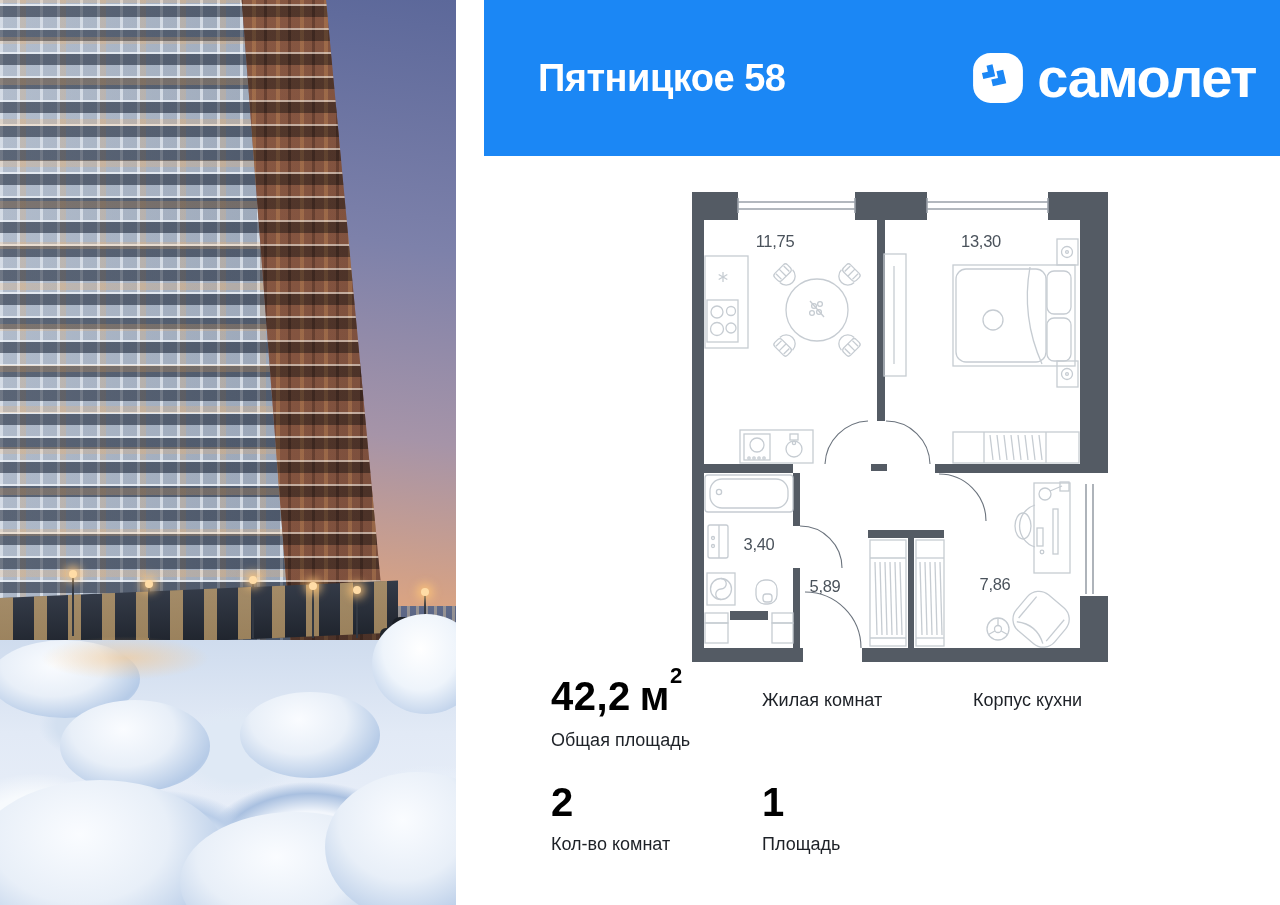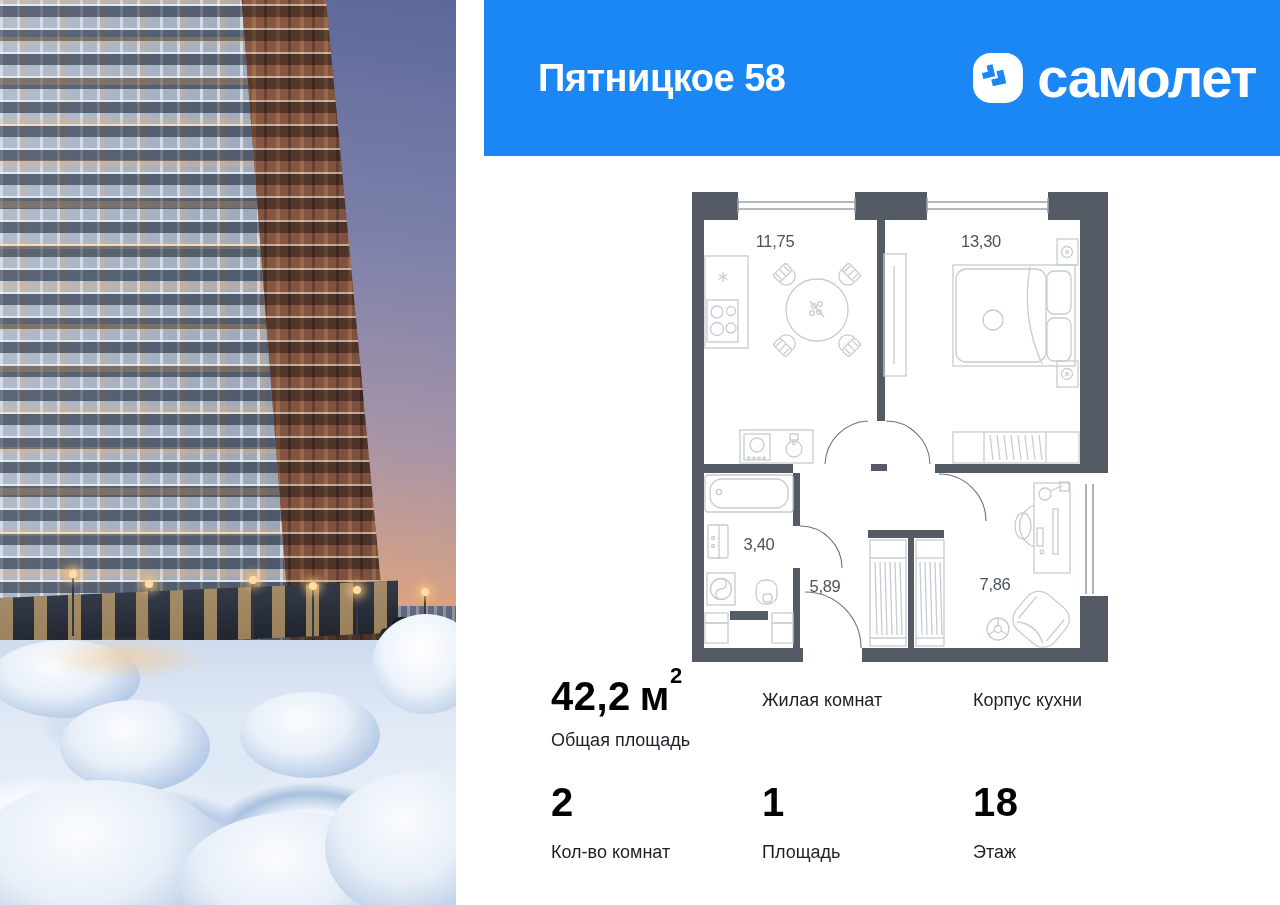--- a/index.html
+++ b/index.html
@@ -80,21 +80,21 @@
   .plan .lbl{font:16.5px "Liberation Sans",sans-serif;letter-spacing:-.3px;
              fill:#4a525b;text-anchor:middle;}
 
   .stats{position:absolute;left:67px;display:flex;}
   .row1{top:676px;} .row2{top:782px;}
   .stat{width:211px;}
   .stat-num{font-size:40px;font-weight:bold;color:#000000;line-height:1;letter-spacing:.5px;}
   .stat-num .um{margin-left:9px;}
   .stat-num sup{font-size:22px;display:inline-block;transform:translateY(-13px);letter-spacing:0;}
   .stat-label{margin-top:14px;font-size:18px;color:#1d2127;}
-  .row2 .stat-label{margin-top:20px;}
+  .row2 .stat-label{margin-top:12px;}
 </style>
 </head>
 <body>
 
 <div class="photo">
   <div class="bldg-gray"></div>
   <div class="bldg-brick"></div>
   <div class="far-bldg"></div>
   <div class="base-strip"></div>
   <div class="lamp l1"></div>
@@ -323,18 +323,14 @@
 
   <div class="stats row2">
     <div class="stat">
       <div class="stat-num">2</div>
       <div class="stat-label">Кол-во комнат</div>
     </div>
     <div class="stat">
       <div class="stat-num">1</div>
       <div class="stat-label">Площадь</div>
     </div>
-    <div class="stat">
-      <div class="stat-num">18</div>
-      <div class="stat-label">Этаж</div>
-    </div>
   </div>
 </div>
 
 </body></html>

